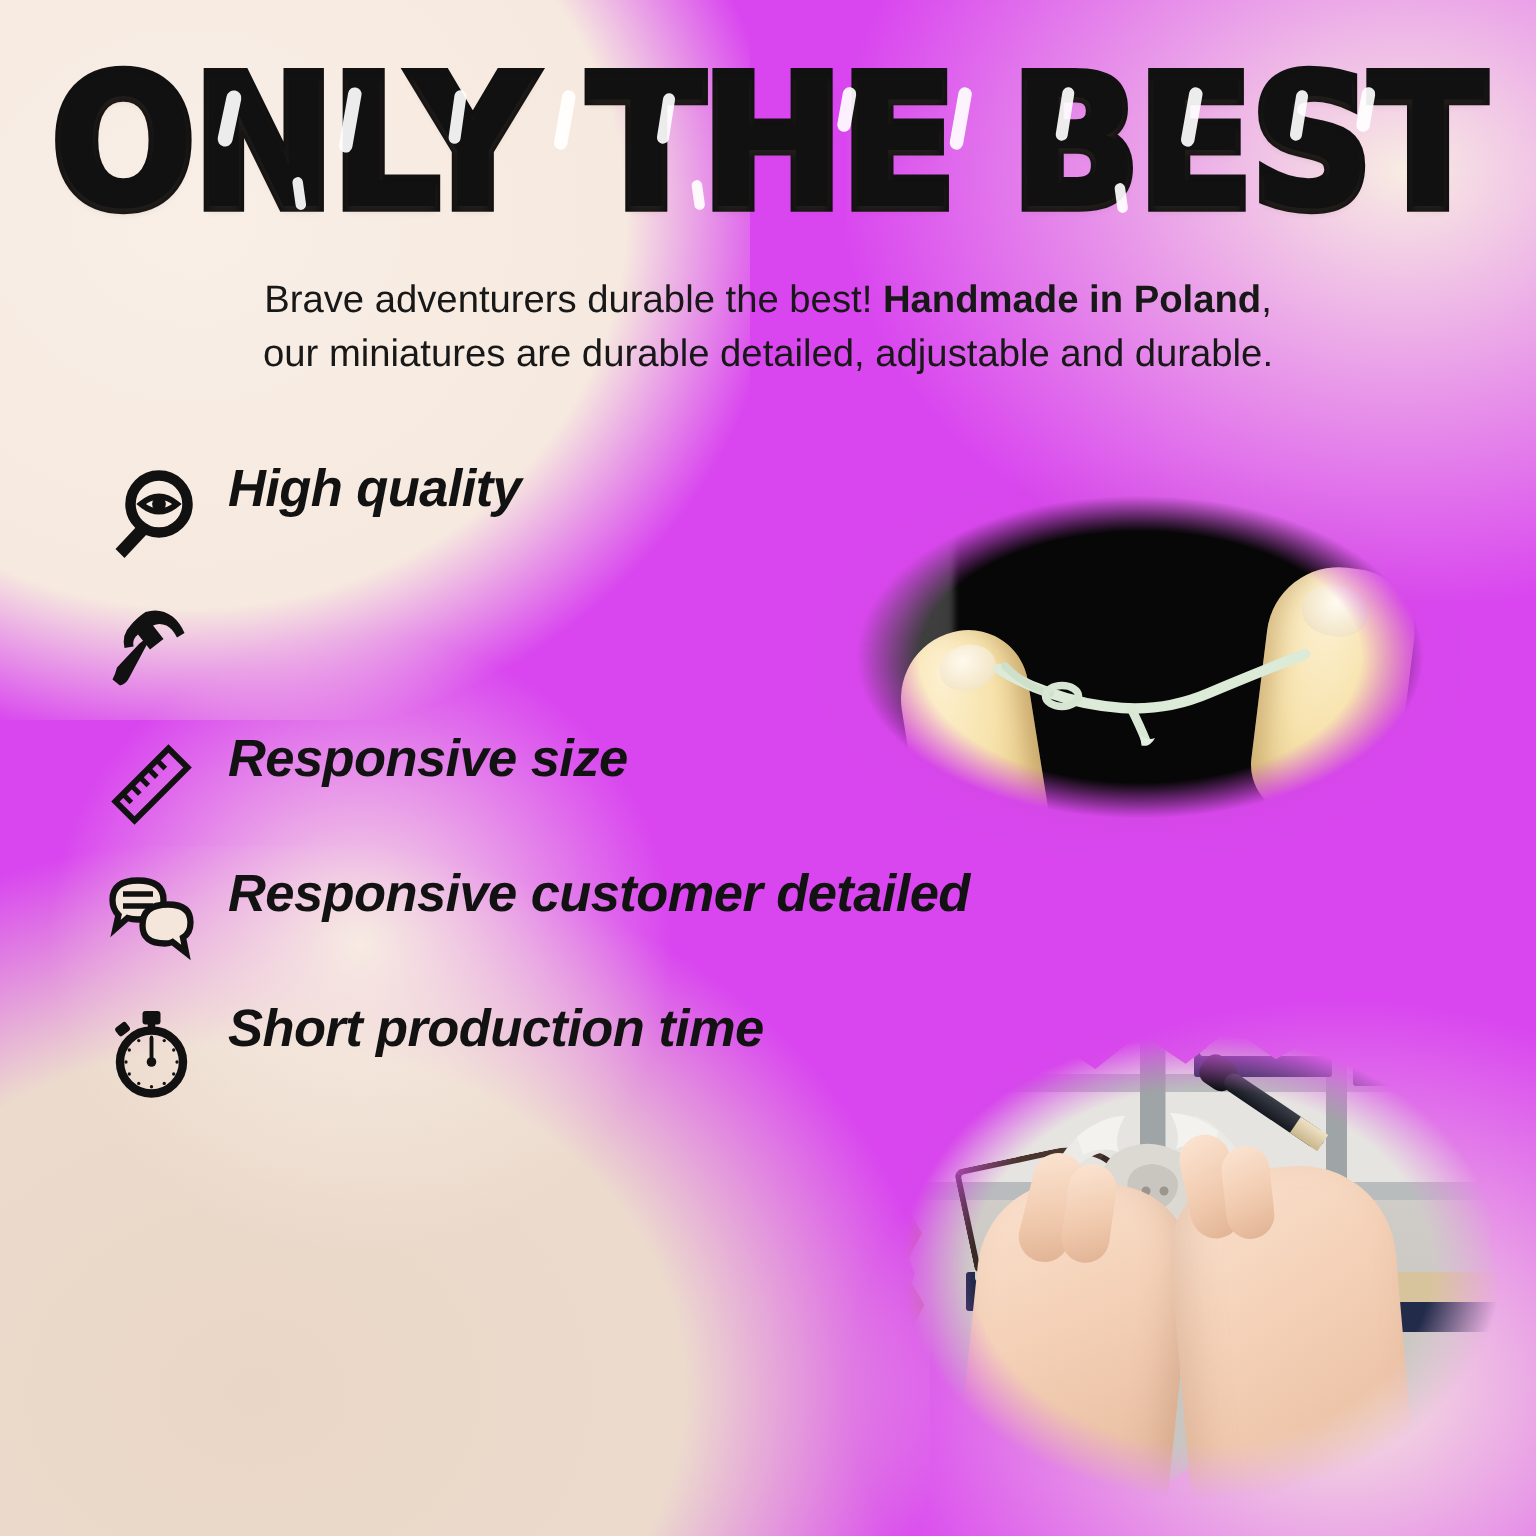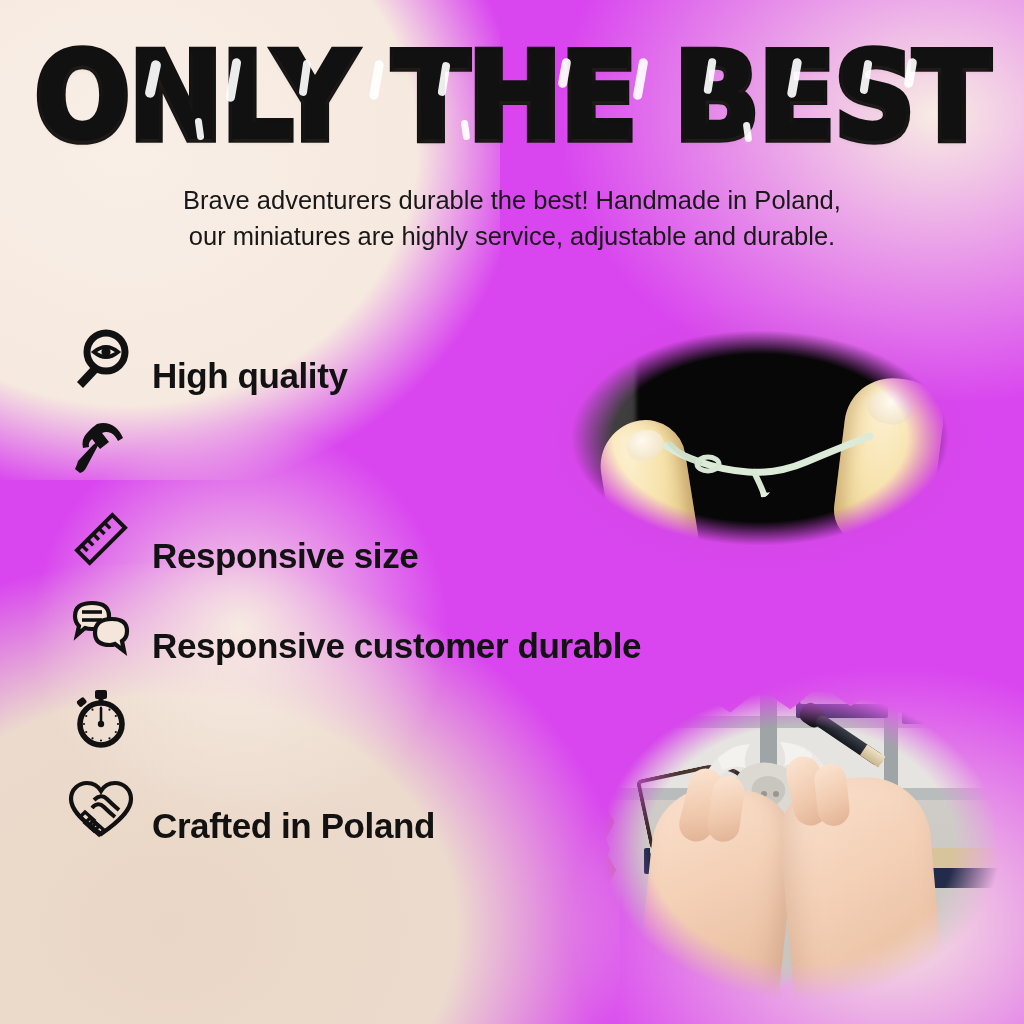--- a/index.html
+++ b/index.html
@@ -77,29 +77,30 @@
 
   
   #subtitle {
     position:absolute; left:90px; top:182px; width:844px;
     text-align:center;
     font-family:"Liberation Sans", sans-serif;
     font-size:25.5px;
     line-height:1.42;
     color:#181818;
   }
-  #subtitle b { font-weight:normal; }
+  #subtitle b { font-weight:bold; }
 
   
   #features {
     position:absolute; left:64px; top:306px; width:720px;
   }
   .feature {
-    display:flex; align-items:flex-end;
+    display:flex; align-items:flex-start;
     height:90px;
+    font-style:italic;
   }
   .feature .ico {
     flex:0 0 74px;
     height:74px;
     display:flex; align-items:center; justify-content:center;
   }
   .feature .ico svg { display:block; }
   .feature .label {
     margin-left:14px;
     font-family:"Liberation Sans", sans-serif;
@@ -307,21 +308,21 @@
   <div class="gloss g8"></div>
   <div class="gloss g9"></div>
   <div class="gloss g10"></div>
   <div class="gloss g11"></div>
   <div class="gloss g12"></div>
   <div class="gloss g13"></div>
   <div class="gloss g14"></div>
 
   <div id="subtitle">
     <span>Brave adventurers durable the best! </span><b>Handmade in Poland</b><span>,</span><br>
-    <span>our miniatures are highly service, adjustable and durable.</span>
+    <span>our miniatures are durable detailed, adjustable and durable.</span>
   </div>
 
   <div id="features">
 
     <div class="feature">
       <span class="ico">
         <svg width="62" height="62" viewBox="0 0 62 62">
           <circle cx="36" cy="24" r="19" fill="none" stroke="#111" stroke-width="7"></circle>
           <path d="M22 38 L7 54 L13 60 L28 44 Z" fill="#111"></path>
           <path d="M24 24 q12 -10 24 0 q-12 10 -24 0 Z" fill="none" stroke="#111" stroke-width="4"></path>
@@ -360,21 +361,21 @@
 
     <div class="feature">
       <span class="ico">
         <svg width="64" height="64" viewBox="0 0 64 64">
           <path d="M23 6 q17 0 17 13 q0 13 -17 13 q-4 0 -7 -1 l-8 7 l2 -9 q-4 -4 -4 -10 q0 -13 17 -13 Z" fill="#f4e6db" stroke="#111" stroke-width="4.2"></path>
           <line x1="13" y1="15" x2="33" y2="15" stroke="#111" stroke-width="3.6"></line>
           <line x1="13" y1="23" x2="33" y2="23" stroke="#111" stroke-width="3.6"></line>
           <path d="M43 22 q15 0 15 12 q0 7 -5 10 l2 10 l-9 -7 q-2 1 -5 1 q-15 0 -15 -12 q0 -14 17 -14 Z" fill="#f4e6db" stroke="#111" stroke-width="4.2"></path>
         </svg>
       </span>
-      <span class="label">Responsive customer durable</span>
+      <span class="label">Responsive customer detailed</span>
     </div>
 
     <div class="feature">
       <span class="ico">
         <svg width="62" height="62" viewBox="0 0 62 62">
           <rect x="25" y="2" width="12" height="9" rx="2" fill="#111"></rect>
           <rect x="28.5" y="9" width="5" height="6" fill="#111"></rect>
           <rect x="7" y="11" width="9" height="7" rx="2" fill="#111" transform="rotate(-38 11 14)"></rect>
           <circle cx="31" cy="36" r="21" fill="none" stroke="#111" stroke-width="5.6"></circle>
           <g fill="#111">
@@ -388,37 +389,23 @@
               <circle cx="22.5" cy="50.3" r="1.1"></circle>
             <circle cx="16.2" cy="44" r="1.1"></circle>
               <circle cx="14" cy="36" r="1.1"></circle>
             <circle cx="16.2" cy="28" r="1.1"></circle>
               <circle cx="22.5" cy="21.7" r="1.1"></circle>
           </g>
           <line x1="31" y1="36" x2="31" y2="20" stroke="#111" stroke-width="2.6"></line>
           <circle cx="31" cy="36" r="3.2" fill="#111"></circle>
         </svg>
       </span>
-    </div>
-
-    <div class="feature">
-      <span class="ico">
-        <svg width="66" height="62" viewBox="0 0 66 62">
-          <path d="M33 56 C10 40 3 30 3 21 C3 11 11 5 19 5 C25 5 30 8 33 13 C36 8 41 5 47 5 C55 5 63 11 63 21 C63 30 56 40 33 56 Z" fill="none" stroke="#111" stroke-width="4.2"></path>
-          <path d="M26 22 q7 -7 13 -1 q6 6 12 11" fill="none" stroke="#111" stroke-width="4"></path>
-          <path d="M24 30 q6 -7 12 -1 q6 6 11 10" fill="none" stroke="#111" stroke-width="4"></path>
-          <g fill="none" stroke="#111" stroke-width="3.4">
-            <path d="M17 34 l9 8 l-5 5 l-9 -8 Z"></path>
-            <path d="M22 40 l9 8 l-5 5 l-9 -8 Z"></path>
-            <path d="M28 45 l8 7 l-5 5 l-8 -7 Z"></path>
-          </g>
-        </svg>
-      </span>
-      <span class="label">Crafted in Poland</span>
-    </div>
+      <span class="label">Short production time</span>
+    </div>
+
 
   </div>
 
   <div class="photo-shadow" style="left:536px; top:300px; width:450px; height:280px;"></div>
   <div class="photo" id="photo-top">
     <div class="inner">
       <div class="blob"></div>
       <div class="haze"></div>
       <div class="thumb-l"></div>
       <div class="nail-l"></div>

